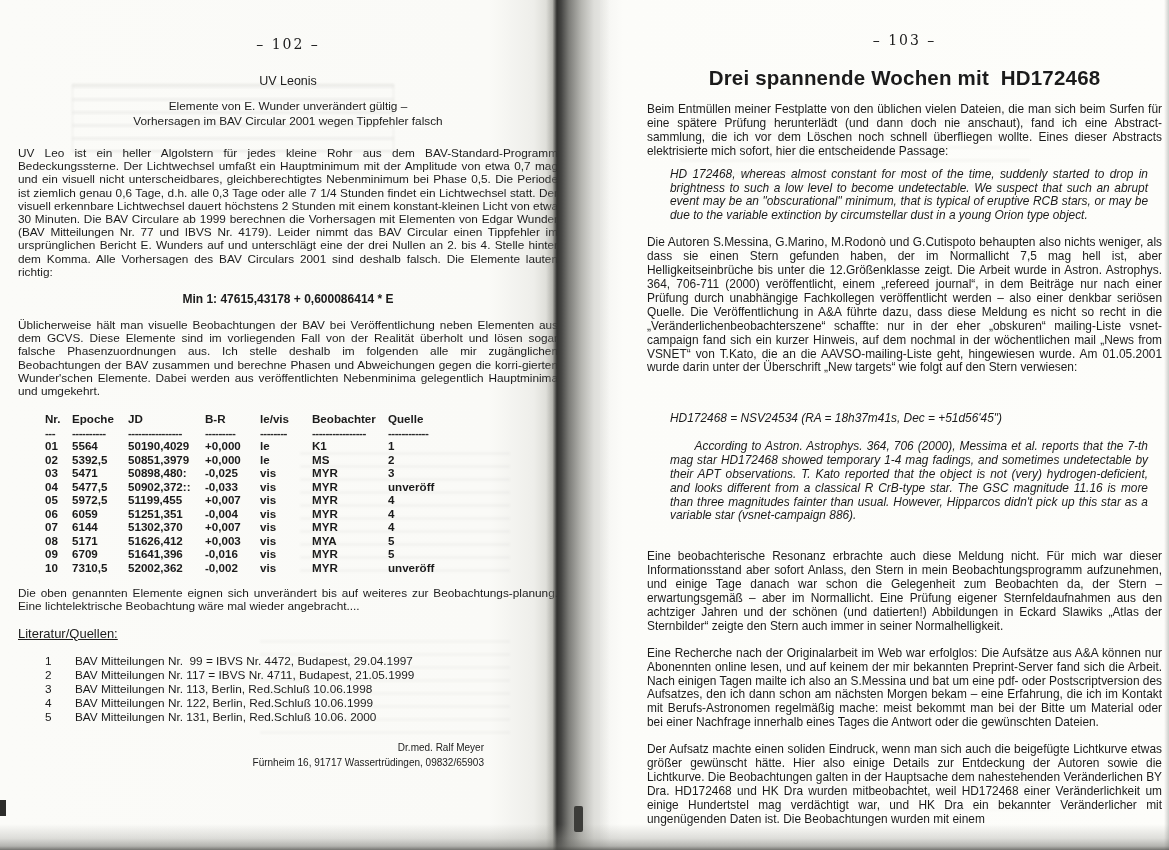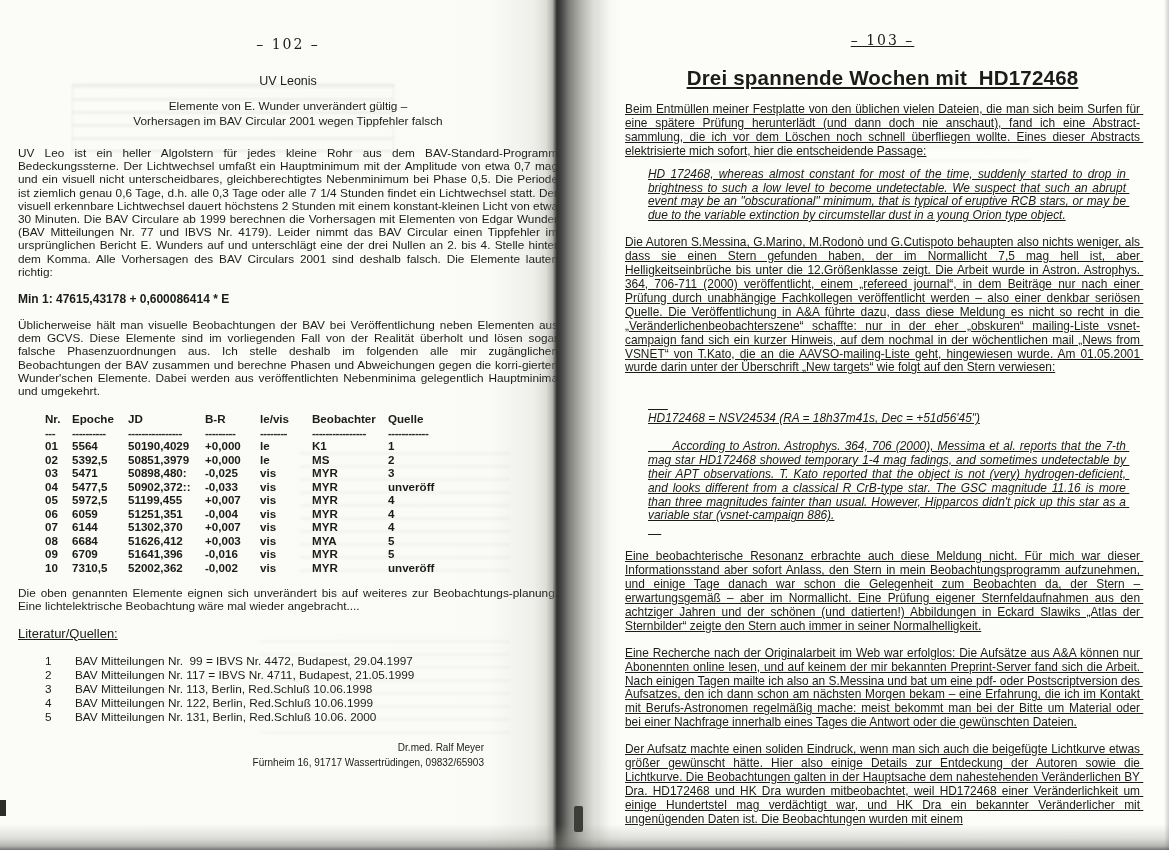--- a/index.html
+++ b/index.html
@@ -13,29 +13,29 @@
       rgba(190,190,184,0) 0%,rgba(140,140,134,0.45) 10%,
       #2f2f2d 17%,#454543 24%,#7d7d79 36%,#b5b5b0 55%,#dededa 75%,rgba(253,253,250,0) 100%);}
   .bottom-shadow{position:absolute;left:0;bottom:0;width:1169px;height:26px;z-index:4;
     background:linear-gradient(to bottom,rgba(150,150,144,0) 0%,rgba(150,150,144,0.30) 55%,rgba(120,120,115,0.55) 85%,rgba(82,82,78,0.8) 100%);}
   .spine-notch{position:absolute;left:574px;top:806px;width:9px;height:26px;background:#3c3c39;filter:blur(0.6px);z-index:5;border-radius:2px;}
   .edge-mark{position:absolute;left:0;top:800px;width:6px;height:16px;background:#2c2c2a;z-index:5;}
   .right-edge-shade{position:absolute;right:0;top:0;width:5px;height:850px;z-index:4;
     background:linear-gradient(to right,rgba(120,120,116,0) 0%,rgba(120,120,116,0.35) 100%);}
 
   .content-left{position:absolute;left:18px;top:0;width:540px;z-index:2;}
-  .content-right{position:absolute;left:625px;top:0;width:515px;z-index:2;text-decoration:underline;}
+  .content-right{position:absolute;left:647px;top:0;width:515px;z-index:2;}
 
   .pgnum{font-family:"DejaVu Serif","Liberation Serif",serif;font-size:14px;letter-spacing:2px;text-align:center;margin-top:36px;}
   .content-right .pgnum{margin-top:32px;}
 
   .l-title{text-align:center;font-size:12.5px;margin-top:22px;}
   .l-sub{text-align:center;font-size:11.8px;line-height:15px;margin-top:11px;}
   .l-body{font-size:11.8px;line-height:13.2px;text-align:justify;margin-top:18px;white-space:pre-wrap;}
-  .l-formula{text-align:left;font-size:12px;font-weight:700;margin-top:13px;}
+  .l-formula{text-align:center;font-size:12px;font-weight:700;margin-top:13px;}
   .l-body2{margin-top:13px;}
 
   .obs-table{margin:14px 0 0 27px;font-size:11.6px;line-height:13.5px;font-weight:bold;}
   .t-row{display:grid;grid-template-columns:27px 56px 77px 55px 52px 76px 70px;}
   .t-row span{white-space:pre;}
   .t-sep{color:#2a2a2a;letter-spacing:-0.5px;}
 
   .l-after{margin-top:13px;}
   .lit-head{font-size:13px;margin-top:12px;text-decoration:underline;}
   .lit-list{margin-top:13px;font-size:11.8px;line-height:14.2px;}
@@ -166,21 +166,21 @@
             <span>6144</span>
             <span>51302,370</span>
             <span>+0,007</span>
             <span>vis</span>
             <span>MYR</span>
             <span>4</span>
           </div>
 
           <div class="t-row">
             <span>08</span>
-            <span>6684</span>
+            <span>5171</span>
             <span>51626,412</span>
             <span>+0,003</span>
             <span>vis</span>
             <span>MYA</span>
             <span>5</span>
           </div>
 
           <div class="t-row">
             <span>09</span>
             <span>6709</span>

